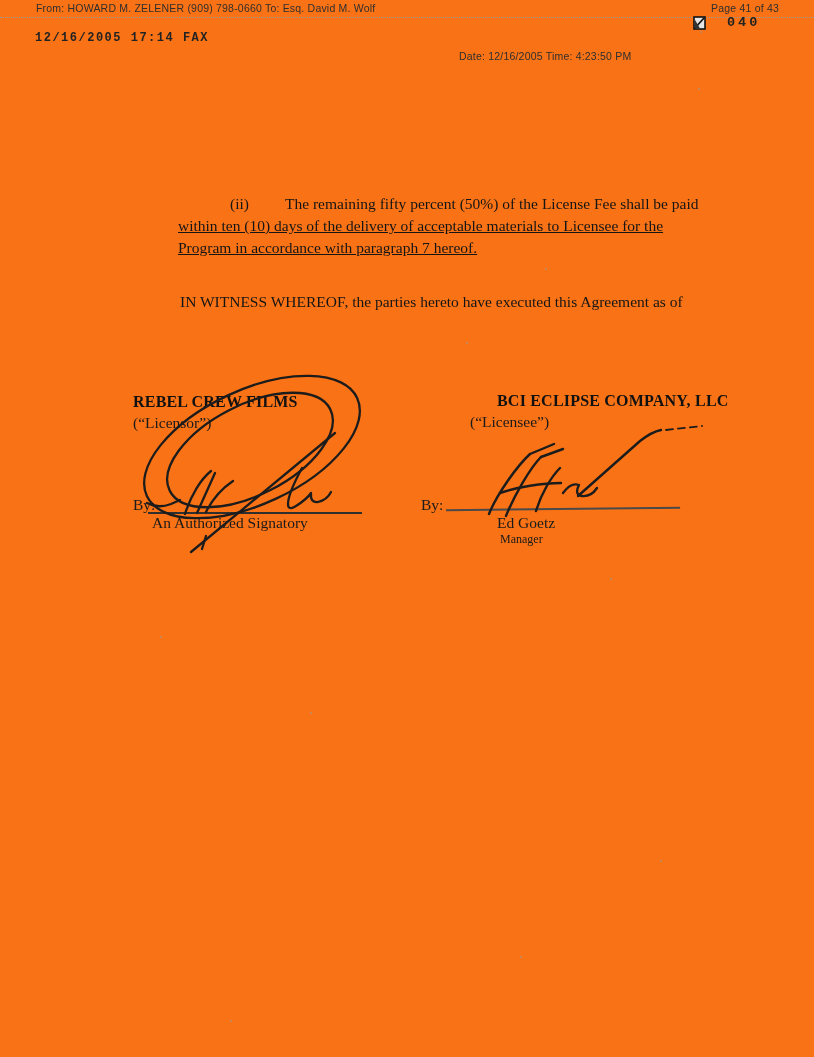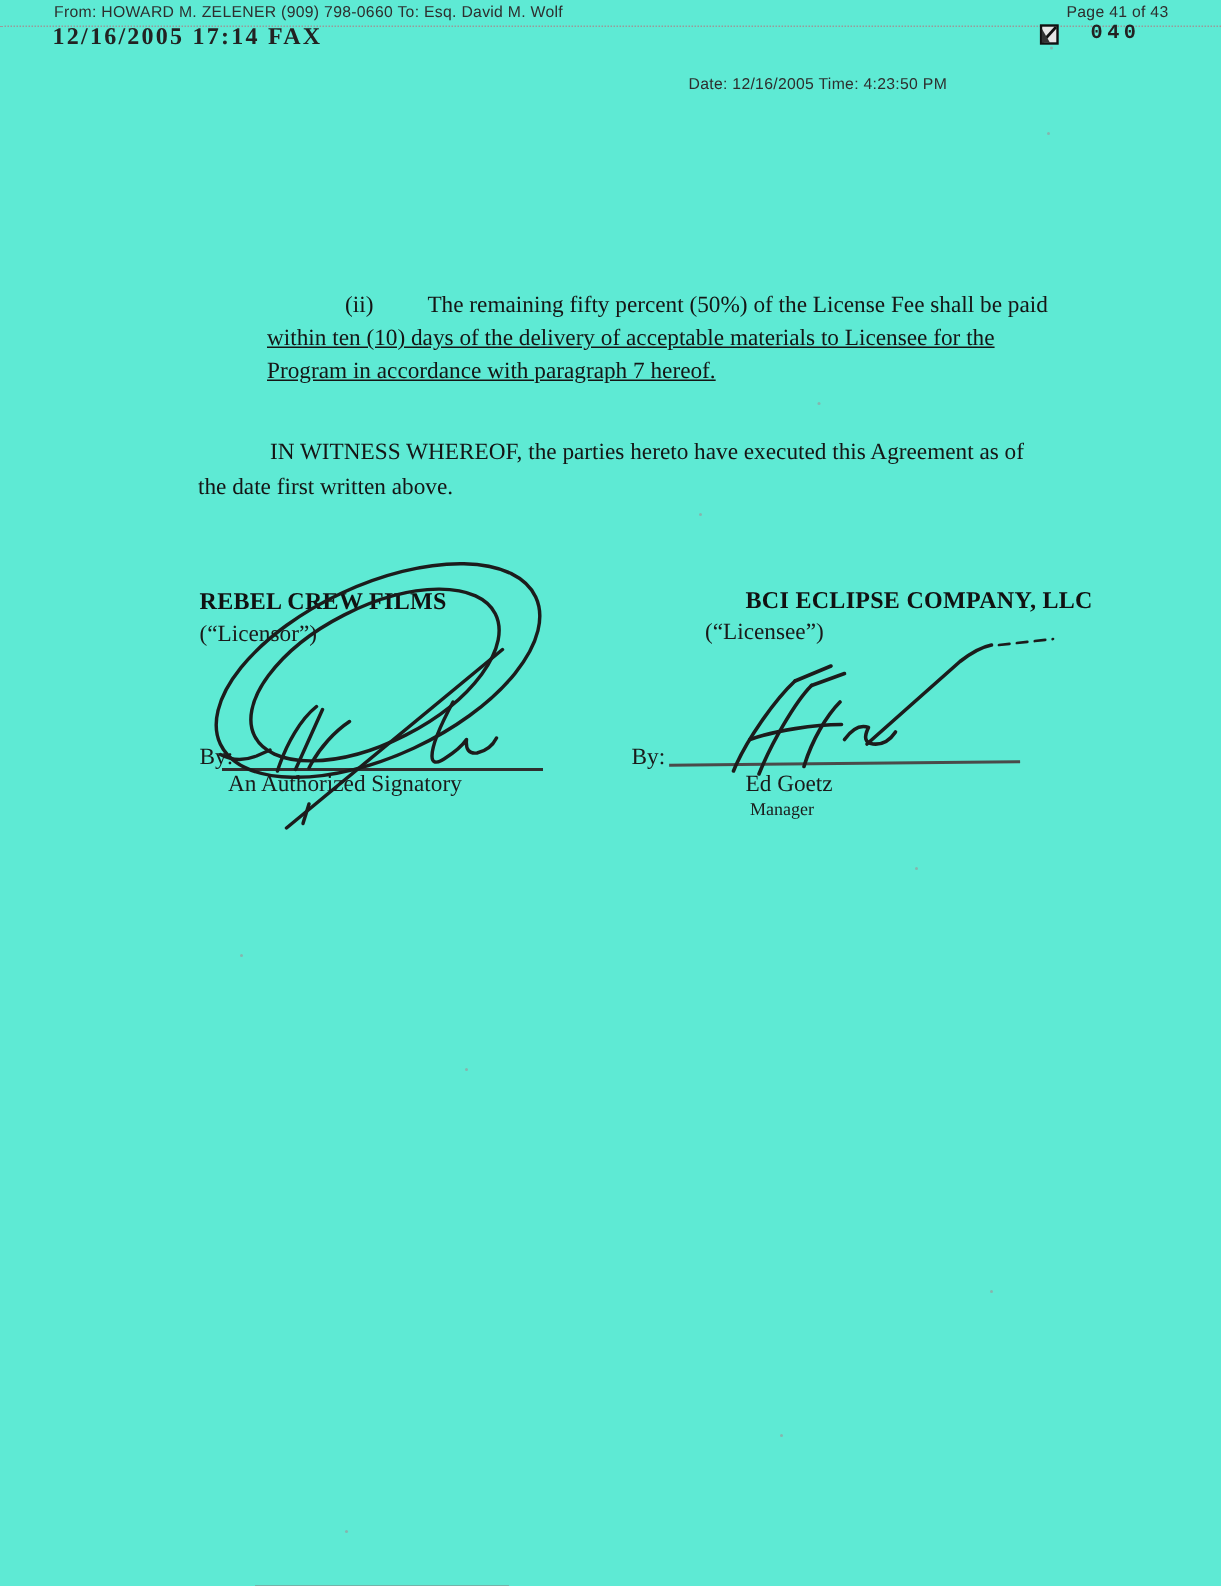--- a/index.html
+++ b/index.html
@@ -1,29 +1,29 @@
 <!DOCTYPE html>
 <html><head>
 <meta charset="utf-8">
 <style>
   html,body{margin:0;padding:0;background:#888;}
   .page{
     position:relative;width:814px;height:1057px;margin:0 auto;
-    background:#5eead4;overflow:hidden;
+    background:#f97316;overflow:hidden;
     font-family:"Liberation Serif", serif;color:#1a1a1a;
   }
   .abs{position:absolute;white-space:nowrap;}
 
   
   .hdr{font-family:"Liberation Sans", sans-serif;font-size:10.5px;color:#2e2e2e;letter-spacing:.2px;}
   .hdr-from{left:36px;top:2px;}
   .hdr-date{left:459px;top:2px;margin-top:48px;}
   .hdr-page{left:711px;top:2px;}
   .hdr-divider{position:absolute;left:0;top:17px;width:814px;border-top:1px dotted #9a9a9a;height:0;}
-  .fax-stamp{left:35px;top:16px;font-family:Liberation Serif, serif;font-weight:bold;font-size:16px;letter-spacing:1.5px;color:#222;}
+  .fax-stamp{left:35px;top:31px;font-family:Liberation Mono, monospace;font-weight:bold;font-size:12px;letter-spacing:1.5px;color:#222;}
   .fax-count{left:693px;top:15px;display:flex;align-items:center;gap:21px;}
   .fax-count .num{font-family:"Liberation Mono", monospace;font-weight:bold;font-size:13.5px;letter-spacing:3px;color:#222;}
   .fax-count svg{display:block;}
 
   
   .doc{font-size:15.5px;line-height:22px;color:#151515;}
   .doc .line{white-space:nowrap;}
   .p1{left:178px;top:132px;}
   .p2{left:178px;top:193px;text-decoration:underline;}
   .p2 .marker{display:inline-block;margin-left:52px;}
@@ -77,21 +77,20 @@
 
 
   <div class="abs doc p2">
     <div class="line"><span class="marker">(ii)</span><span class="after-marker">The remaining fifty percent (50%) of the License Fee shall be paid</span></div>
     <div class="line">within ten (10) days of the delivery of acceptable materials to Licensee for the</div>
     <div class="line">Program in accordance with paragraph 7 hereof.</div>
   </div>
 
   <div class="abs doc p3">
     <div class="line"><span class="indent"></span><span>IN WITNESS WHEREOF, the parties hereto have executed this Agreement as of</span></div>
-    <div class="line">the date first written above.</div>
   </div>
 
   <div class="abs company co-left">REBEL CREW FILMS</div>
   <div class="abs role-left">(“Licensor”)</div>
   <div class="abs by-left">By:</div>
   <div class="line-left"></div>
   <div class="abs title-left">An Authorized Signatory</div>
 
   <div class="abs company co-right">BCI ECLIPSE COMPANY, LLC</div>
   <div class="abs role-right">(“Licensee”)</div>

